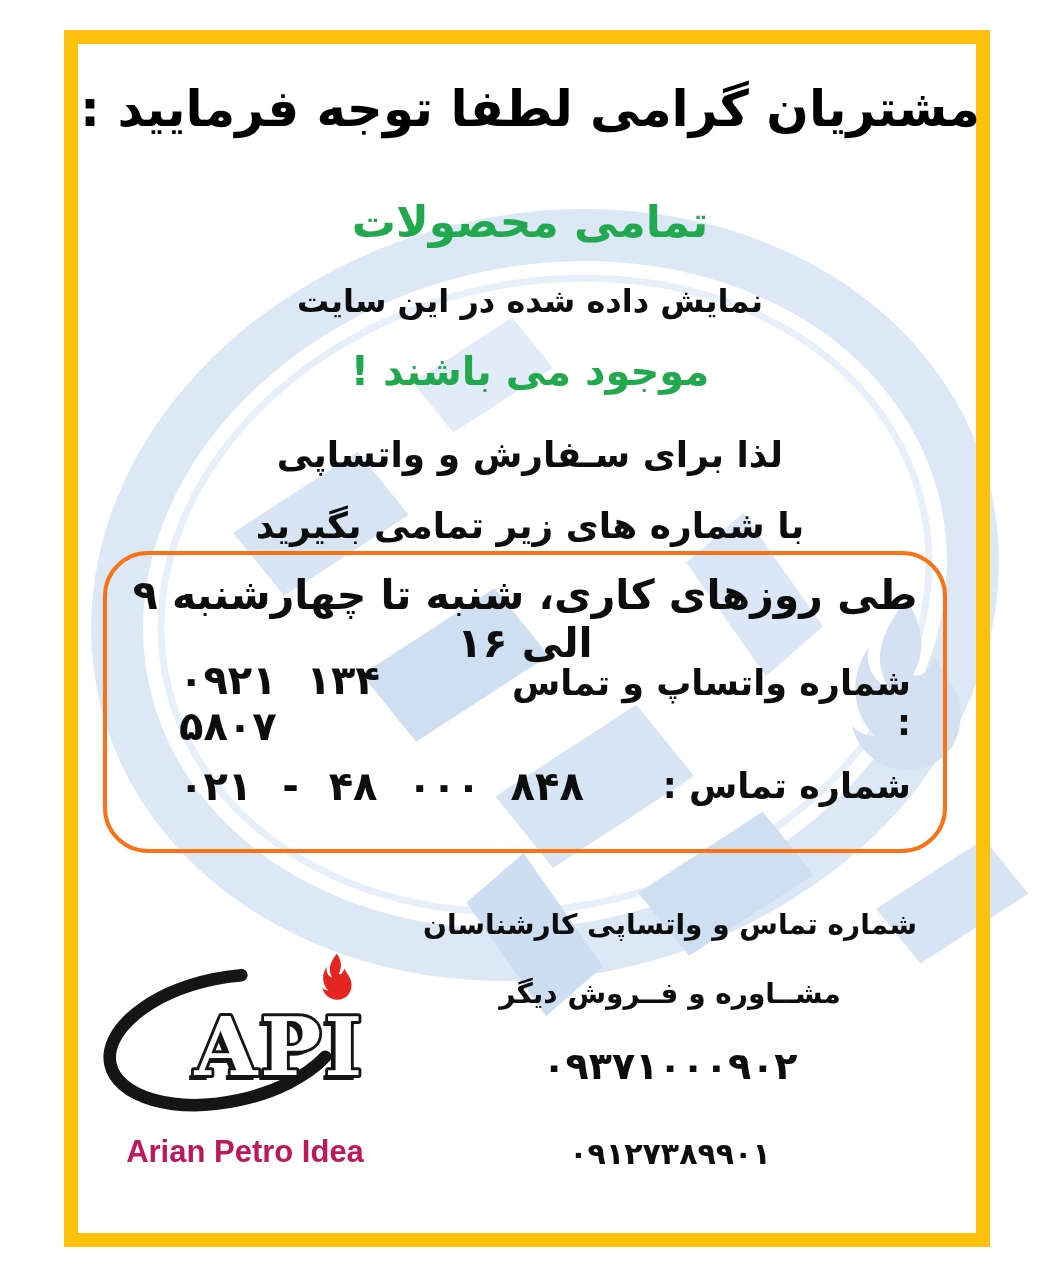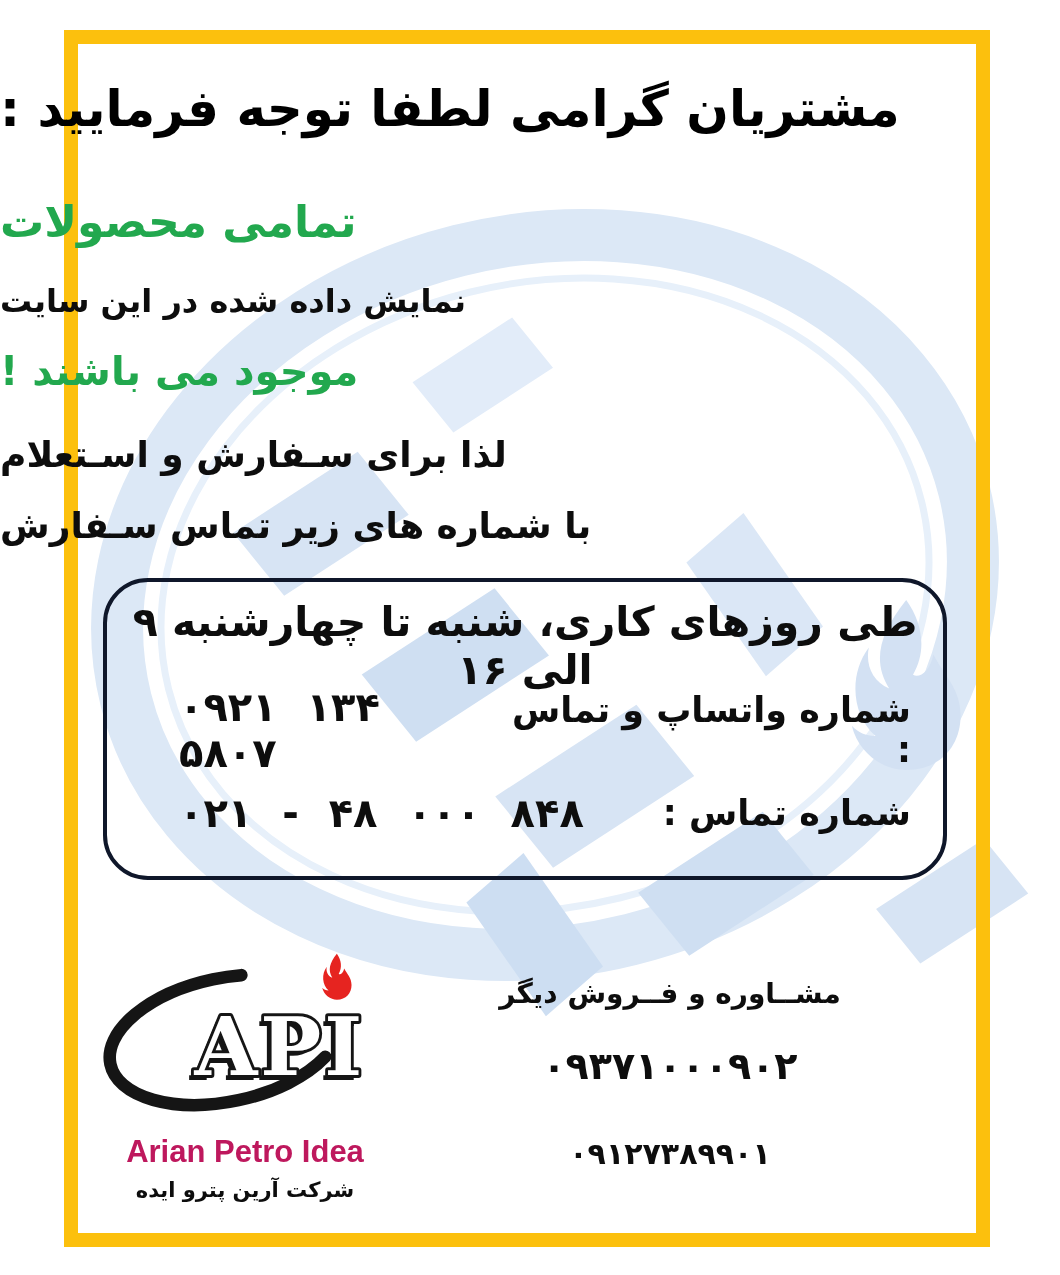--- a/index.html
+++ b/index.html
@@ -5,31 +5,31 @@
   html,body{margin:0;padding:0;background:#ffffff;}
   .poster{
     position:relative;width:1060px;height:1275px;background:#ffffff;overflow:hidden;
     font-family:"DejaVu Sans",sans-serif;font-weight:700;color:#0d0d0d;
   }
   .watermark{position:absolute;left:0;top:0;z-index:1;}
   .frame{
     position:absolute;left:64px;top:30px;width:926px;height:1217px;
     border:14px solid #fcc00d;box-sizing:border-box;z-index:2;pointer-events:none;
   }
-  .line{position:absolute;left:0;width:100%;text-align:left;z-index:3;direction:rtl;}
+  .line{position:absolute;left:0;width:100%;text-align:center;z-index:3;direction:rtl;}
   .page-title{top:80px;font-size:50px;color:#000;}
   .green{color:#22a84e;}
   .products{top:196px;font-size:44px;}
   .site-note{top:282px;font-size:32px;}
   .available{top:348px;font-size:40px;}
   .order-note{top:434px;font-size:36px;}
   .call-note{top:505px;font-size:36px;}
   .contact-box{
-    position:absolute;left:103px;top:578px;width:844px;height:302px;
-    border:4px solid #0f172a;border-radius:45px;box-sizing:border-box;z-index:3;
+    position:absolute;left:103px;top:551px;width:844px;height:302px;
+    border:4px solid #f97316;border-radius:45px;box-sizing:border-box;z-index:3;
     background:transparent;
   }
   .box-line1{position:absolute;top:16px;left:0;right:0;text-align:center;font-size:41px;direction:rtl;}
   .box-row{position:absolute;left:32px;right:32px;display:flex;flex-direction:row-reverse;justify-content:space-between;align-items:center;}
   .row-whatsapp{top:102px;}
   .row-phone{top:208px;}
   .box-label{font-size:35px;direction:rtl;}
   .digits{font-size:40px;word-spacing:16px;direction:ltr;unicode-bidi:isolate;margin-left:40px;}
   .experts-line{position:absolute;left:400px;width:540px;text-align:center;z-index:3;direction:rtl;}
   .experts-heading{top:908px;font-size:28px;}
@@ -65,42 +65,42 @@
       </g>
     </g>
   </svg>
 
   <div class="frame"></div>
 
   <div class="line page-title">مشتریان گرامی لطفا توجه فرمایید :</div>
   <div class="line products green">تمامی محصولات</div>
   <div class="line site-note">نمایش داده شده در این سایت</div>
   <div class="line available green">موجود می باشند !</div>
-  <div class="line order-note">لذا برای سـفارش و اسـتعلام</div>
-  <div class="line call-note">با شماره های زیر تماس سـفارش</div>
+  <div class="line order-note">لذا برای سـفارش و واتساپی</div>
+  <div class="line call-note">با شماره های زیر تمامی بگیرید</div>
 
   <div class="contact-box">
     <div class="box-line1">طی روزهای کاری، شنبه تا چهارشنبه ۹ الی ۱۶</div>
     <div class="box-row row-whatsapp">
       <span class="box-label">شماره واتساپ و تماس :</span>
       <span class="digits" dir="ltr">۰۹۲۱ ۱۳۴ ۵۸۰۷</span>
     </div>
     <div class="box-row row-phone">
       <span class="box-label">شماره تماس :</span>
       <span class="digits" dir="ltr">۰۲۱ - ۴۸ ۰۰۰ ۸۴۸</span>
     </div>
   </div>
 
+  <div class="experts-line experts-heading">شماره تماس و واتساپی کارشناسان</div>
   <div class="experts-line experts-subheading">مشــاوره و فــروش دیگر</div>
   <div class="experts-line experts-num1" dir="ltr">۰۹۳۷۱۰۰۰۹۰۲</div>
   <div class="experts-line experts-num2" dir="ltr">۰۹۱۲۷۳۸۹۹۰۱</div>
 
   <svg class="logo-svg" viewBox="0 0 300 176" xmlns="http://www.w3.org/2000/svg">
     <ellipse cx="130" cy="95" rx="122" ry="64" fill="none" stroke="#151515" stroke-width="13" stroke-linecap="round" pathLength="100" stroke-dasharray="72 28" stroke-dashoffset="-8" transform="rotate(-12 130 95)"></ellipse>
     <text x="181" y="137" text-anchor="middle" font-family="DejaVu Serif, serif" font-size="84" font-weight="bold" letter-spacing="3" fill="#151515">API</text>
     <text x="186" y="131" text-anchor="middle" font-family="DejaVu Serif, serif" font-size="84" font-weight="bold" letter-spacing="3" fill="#ffffff" stroke="#151515" stroke-width="6" paint-order="stroke" stroke-linejoin="round">API</text>
     <path d="M18 0 C10 10 8 18 13 26 C8 24 6 19 7 14 C1 22 2 34 9 40 C6 40 4 39 2 37 C4 45 11 50 18 50 C28 50 34 43 34 34 C34 26 29 22 26 16 C25 21 22 23 20 22 C24 15 23 7 18 0 Z" fill="#e62420" transform="translate(228,6) scale(0.95)"></path>
   </svg>
 
   <div class="company-en">Arian Petro Idea</div>
-  <div class="company-fa">شرکت آرین پترو ایده</div>
 
 </div>
 
 </body></html>

